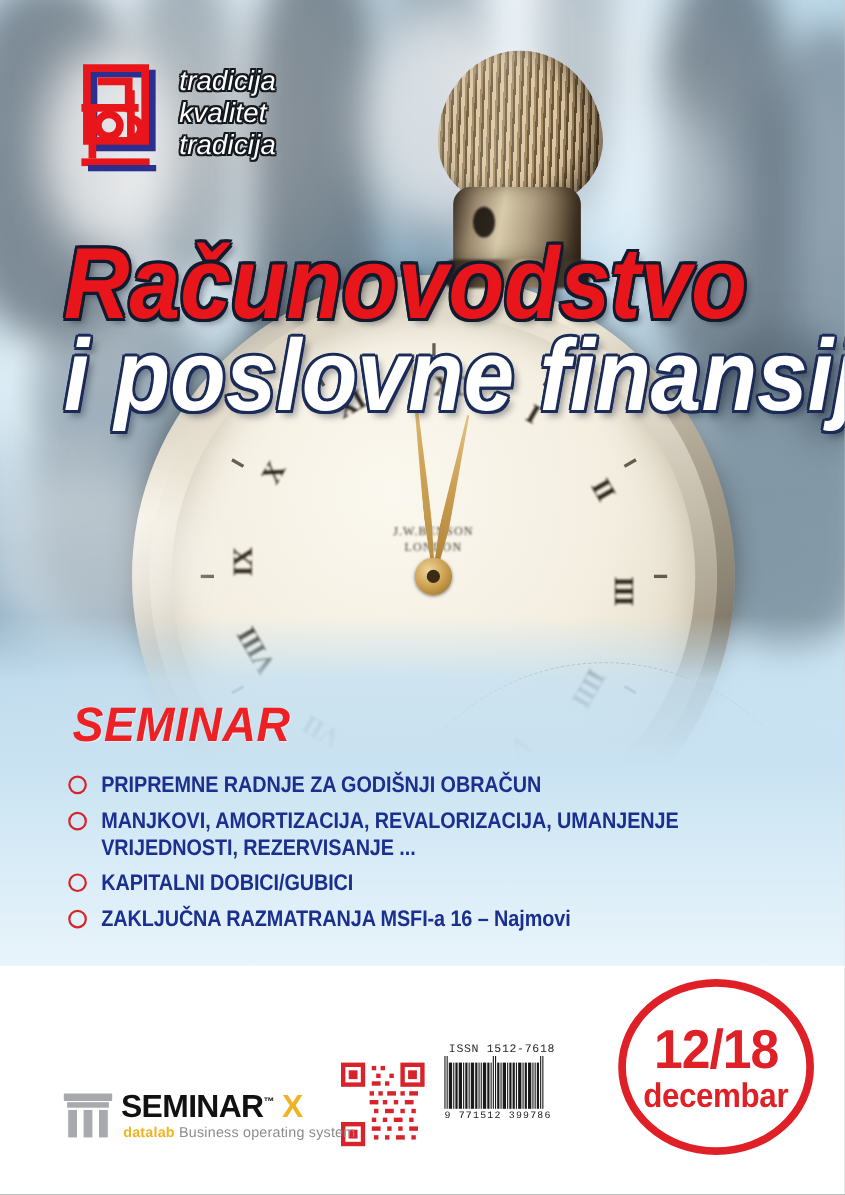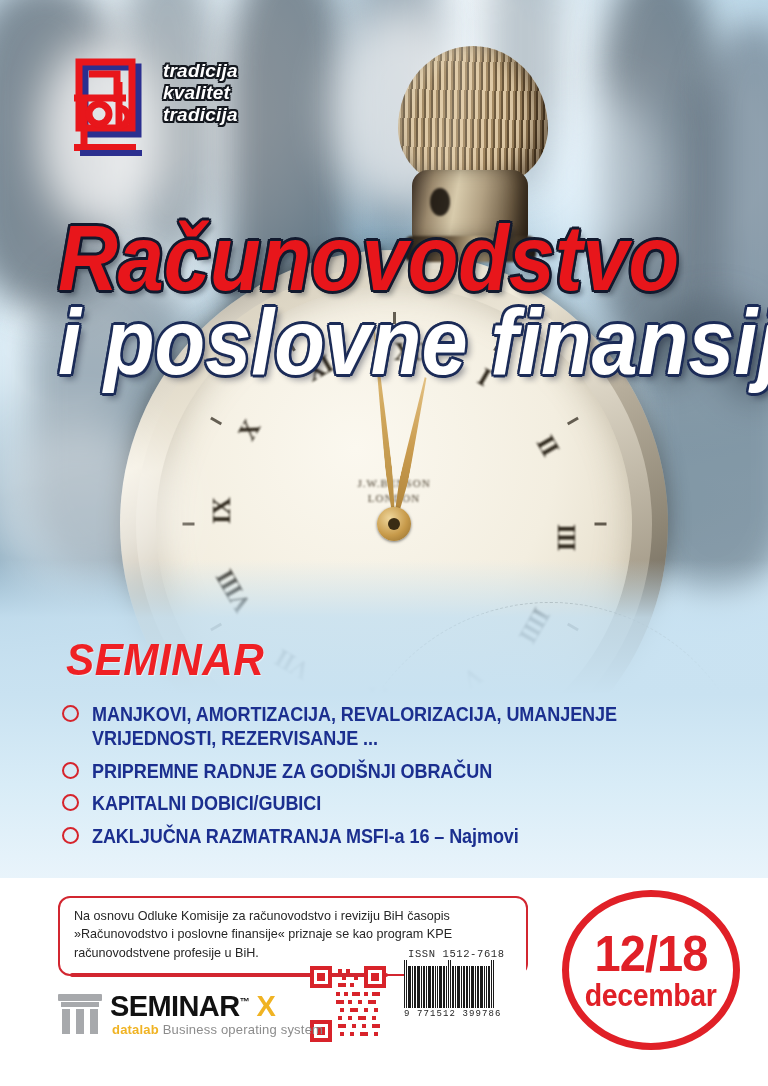--- a/index.html
+++ b/index.html
@@ -128,21 +128,21 @@
   .bottom-ice{
     position:absolute;left:0;top:560px;width:768px;height:320px;
     background:linear-gradient(180deg,rgba(197,224,240,0) 0%,rgba(199,225,241,.85) 18%,#c9e2f1 42%,#d8ecf7 70%,#e9f4fb 100%);
   }
 
   
   .logo{position:absolute;left:62px;top:58px;width:96px;height:98px;}
   .logo svg{display:block;}
   .claim{
     position:absolute;left:163px;top:60px;
-    font-style:italic;font-weight:700;font-size:19px;line-height:1.16;
+    font-style:italic;font-weight:400;font-size:25px;line-height:1.16;
     color:#ffffff;letter-spacing:.2px;
     text-shadow:
       -1.6px -1.6px 0 #14181f, 1.6px -1.6px 0 #14181f,
       -1.6px  1.6px 0 #14181f, 1.6px  1.6px 0 #14181f,
        0 -1.8px 0 #14181f, 0 1.8px 0 #14181f,
       -1.8px 0 0 #14181f, 1.8px 0 0 #14181f;
   }
 
   
   .masthead{position:absolute;left:0;top:214px;width:768px;}
@@ -399,43 +399,39 @@
   <div class="masthead">
     <div class="title1">Računovodstvo</div>
     <div class="title2">i poslovne finansije</div>
   </div>
 
   <div class="seminar-title">SEMINAR</div>
 
   <div class="bullets">
     <div class="bullet">
       <span class="ring"></span>
+      <span class="btext">PRIPREMNE RADNJE ZA GODIŠNJI OBRAČUN</span>
+    </div>
+    <div class="bullet">
+      <span class="ring"></span>
       <span class="btext">MANJKOVI, AMORTIZACIJA, REVALORIZACIJA, UMANJENJE
 VRIJEDNOSTI, REZERVISANJE ...</span>
-    </div>
-    <div class="bullet">
-      <span class="ring"></span>
-      <span class="btext">PRIPREMNE RADNJE ZA GODIŠNJI OBRAČUN</span>
     </div>
     <div class="bullet">
       <span class="ring"></span>
       <span class="btext">KAPITALNI DOBICI/GUBICI</span>
     </div>
     <div class="bullet">
       <span class="ring"></span>
       <span class="btext">ZAKLJUČNA RAZMATRANJA MSFI-a 16 – Najmovi</span>
     </div>
   </div>
 
   <div class="footer">
 
-    <div class="notice">
-      <p>Na osnovu Odluke Komisije za računovodstvo i reviziju BiH časopis »Računovodstvo i poslovne finansije« priznaje se kao program KPE računovodstvene profesije u BiH.</p>
-      <span class="notice-underline"></span>
-    </div>
 
     <div class="issn">ISSN 1512-7618</div>
 
     <div class="barcode">
       <div class="bars">
         <i style="width:1px;height:48px"></i>
           <i style="width:1px;height:48px"></i>
         <i style="width:3px;height:42px"></i>
           <i style="width:1px;height:42px"></i>
         <i style="width:2px;height:42px"></i>

